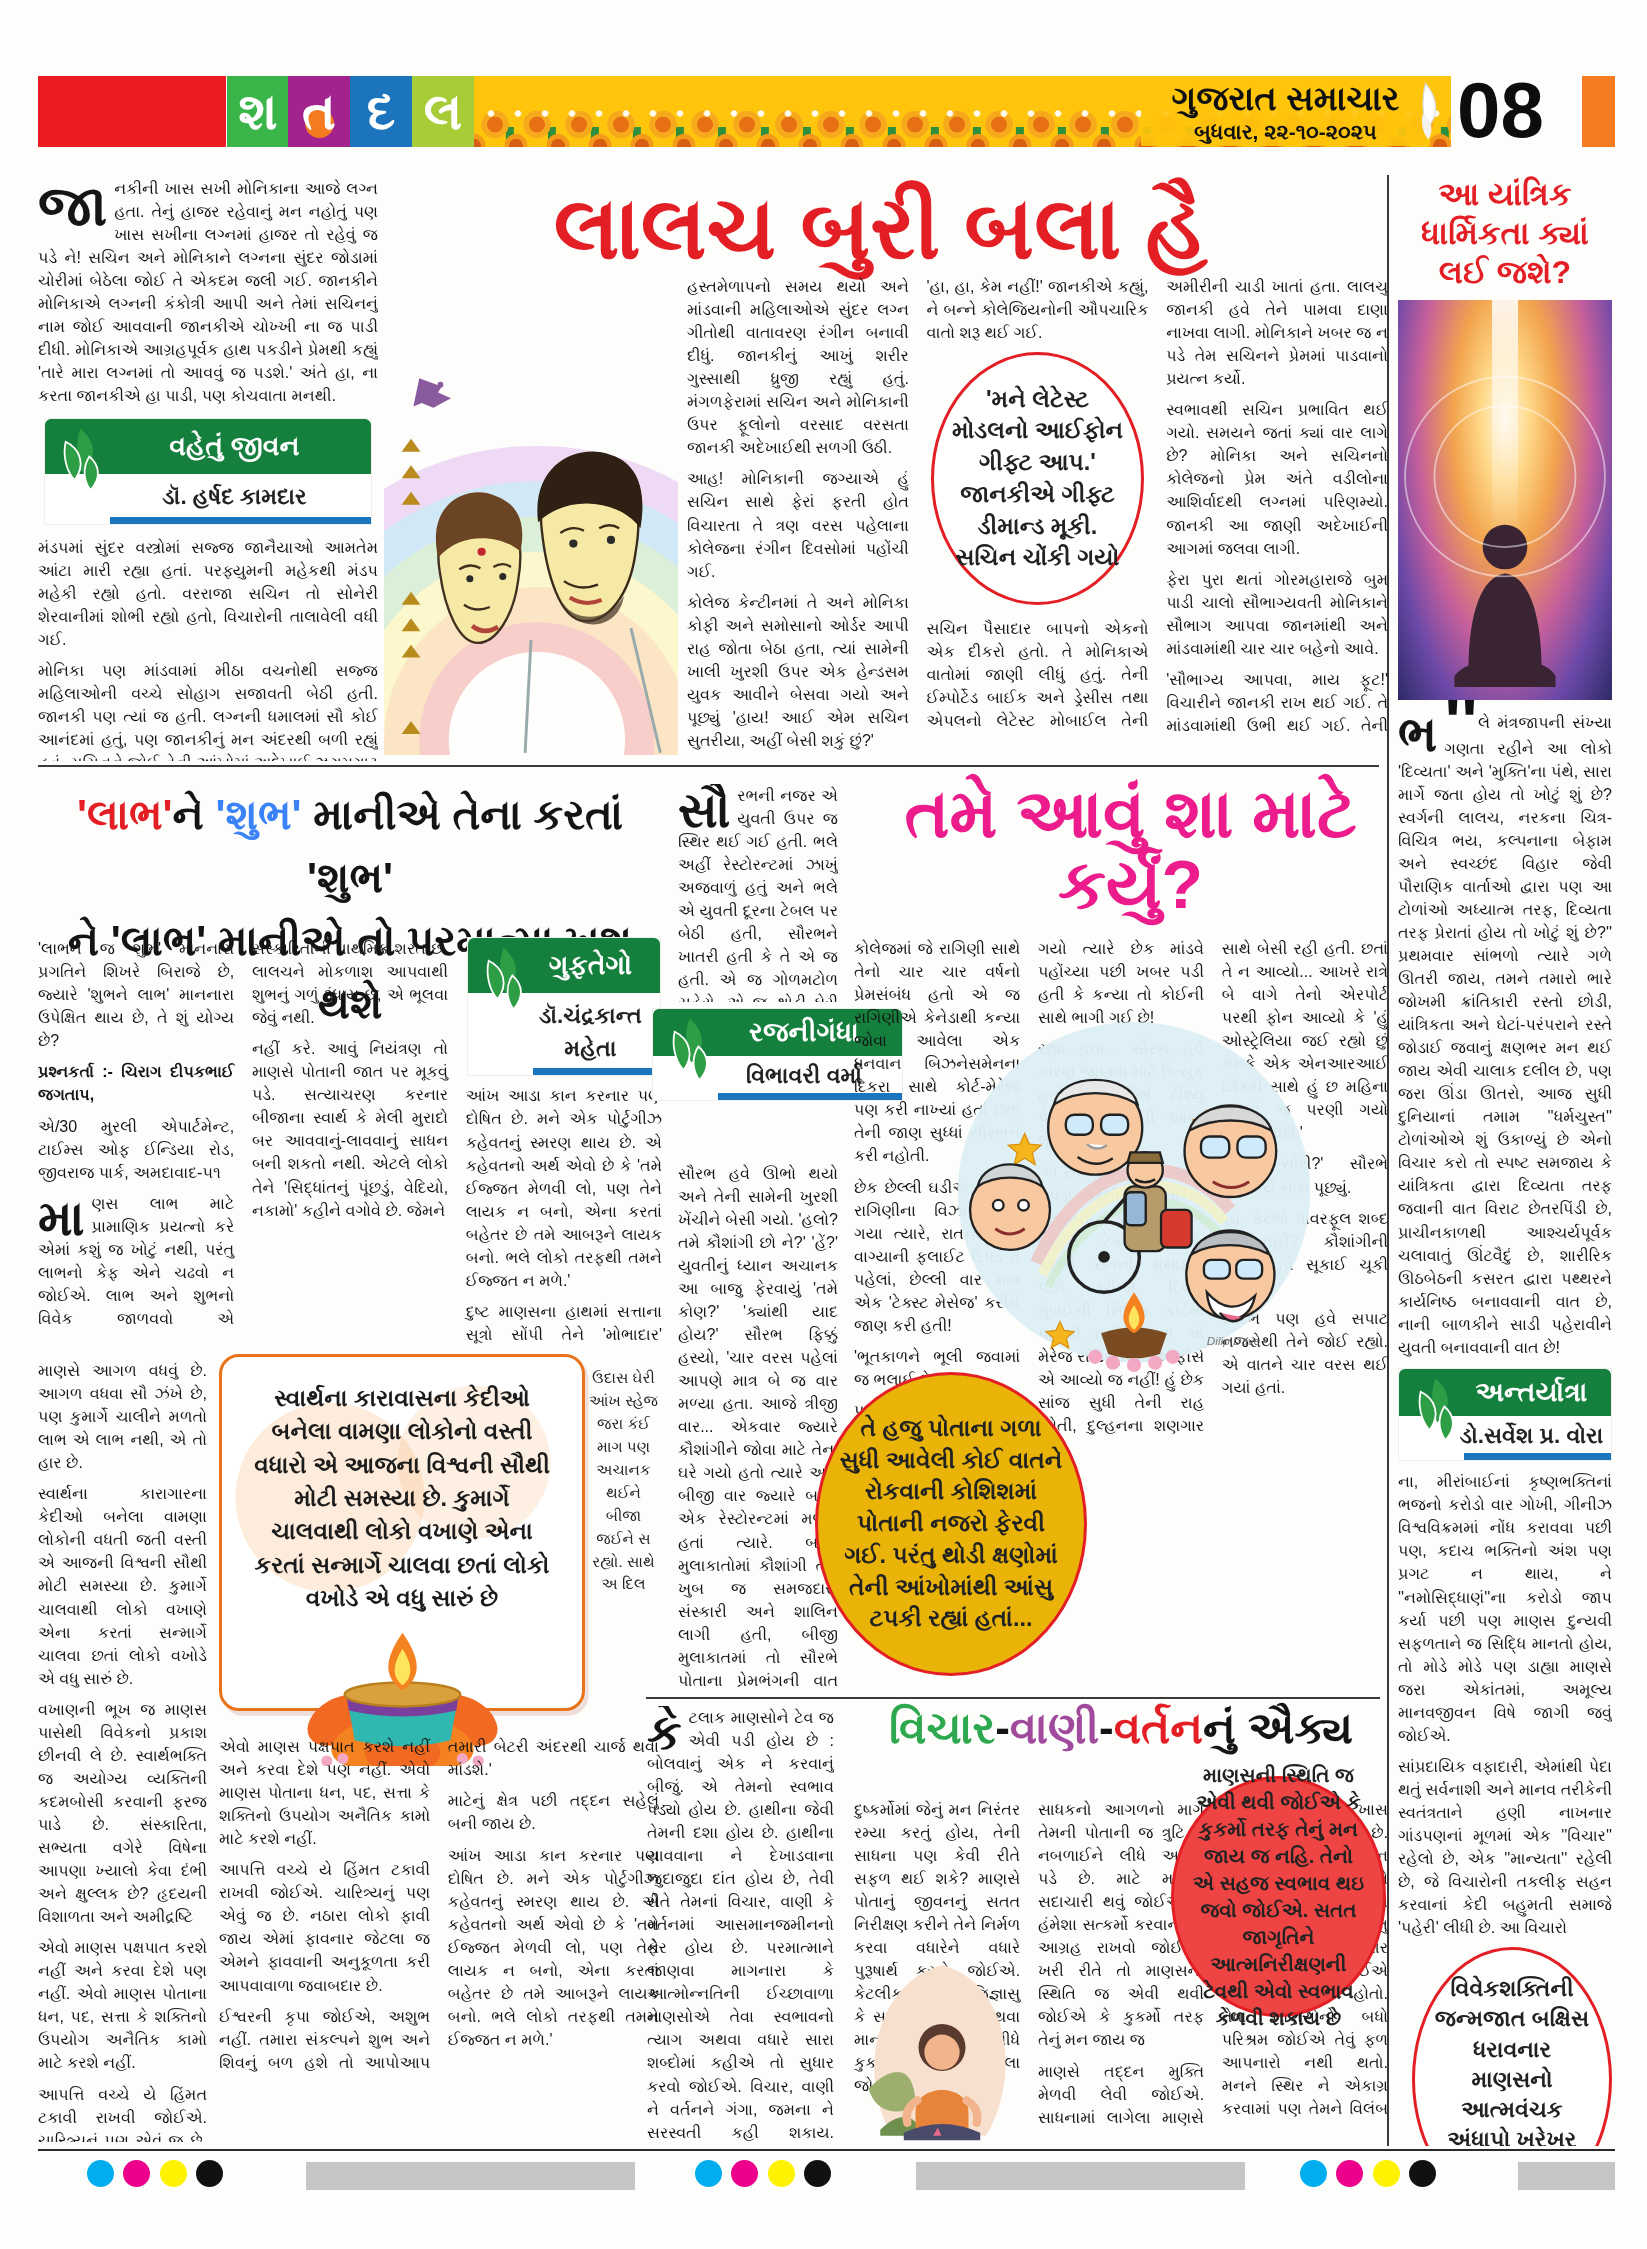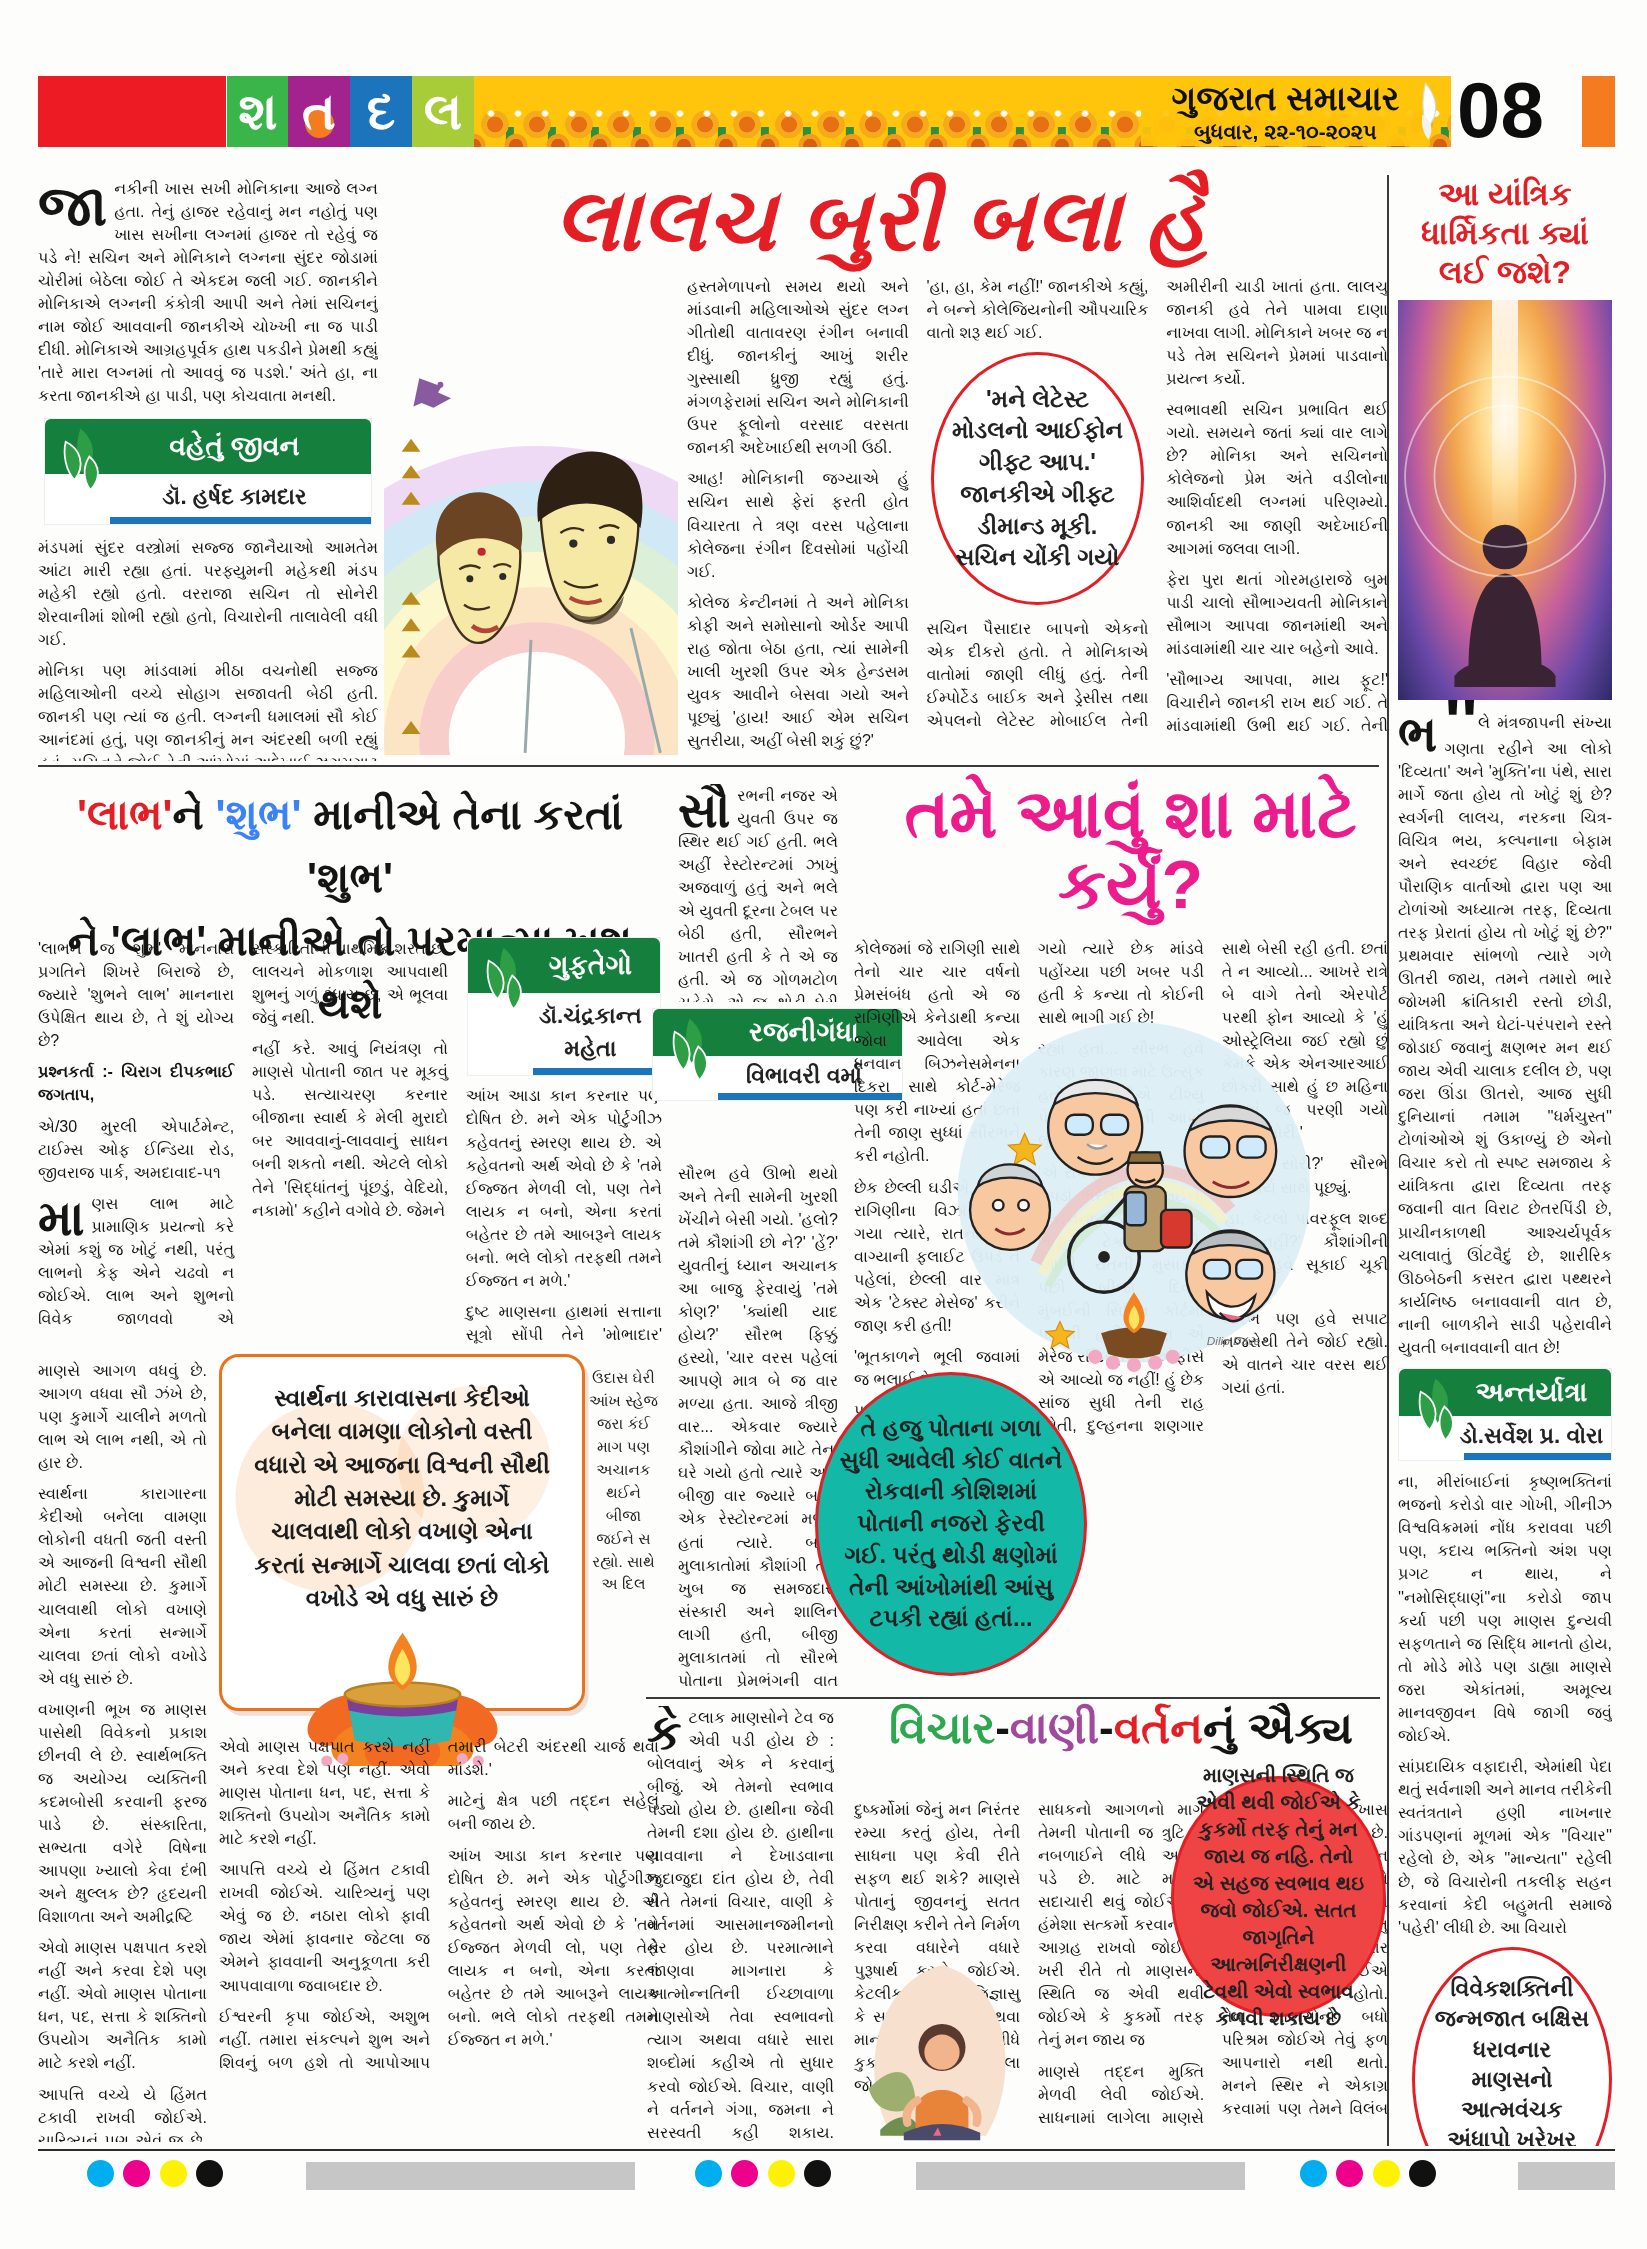--- a/index.html
+++ b/index.html
@@ -104,21 +104,21 @@
         <path d="M70 55 C88 70 90 92 72 112 C60 96 58 74 70 55Z" fill="#2E9E46" stroke="#fff" stroke-width="3"></path>
       </svg>
     <div class="top">વહેતું જીવન</div>
     <div class="author">ડૉ. હર્ષદ કામદાર</div>
     <div class="bluebar"></div>
   </div>
   <p>મંડપમાં સુંદર વસ્ત્રોમાં સજ્જ જાનૈયાઓ આમતેમ આંટા મારી રહ્યા હતાં. પરફ્યુમની મહેકથી મંડપ મહેકી રહ્યો હતો. વરરાજા સચિન તો સોનેરી શેરવાનીમાં શોભી રહ્યો હતો, વિચારોની તાલાવેલી વધી ગઈ.</p>
   <p>મોનિકા પણ માંડવામાં મીઠા વચનોથી સજ્જ મહિલાઓની વચ્ચે સોહાગ સજાવતી બેઠી હતી. જાનકી પણ ત્યાં જ હતી. લગ્નની ધમાલમાં સૌ કોઈ આનંદમાં હતું, પણ જાનકીનું મન અંદરથી બળી રહ્યું હતું. સચિનને જોઈ તેની આંખોમાં અદેખાઈ ઝગમગાટ અદભુત લાગતો હતો.</p>
 </div>
 
-<div class="abs hl-lead" style="left:385px;top:176px;width:991px;font-style:italic;">લાલચ બુરી બલા હૈ</div>
+<div class="abs hl-lead" style="left:385px;top:184px;width:991px;">લાલચ બુરી બલા હૈ</div>
 
 <svg class="abs" style="left:384px;top:275px;" width="294" height="480" viewBox="0 0 500 815">
   <g opacity="0.65">
     <circle cx="260" cy="790" r="500" fill="#E9C8F2"></circle>
       <circle cx="260" cy="790" r="440" fill="#BBDDF5"></circle>
     <circle cx="260" cy="790" r="380" fill="#CBEAC8"></circle>
       <circle cx="260" cy="790" r="320" fill="#FDF4B5"></circle>
     <circle cx="260" cy="790" r="260" fill="#FAD9A8"></circle>
       <circle cx="260" cy="790" r="200" fill="#F6B5B0"></circle>
     <circle cx="260" cy="790" r="150" fill="#ffffff"></circle>
@@ -388,21 +388,21 @@
         <circle cx="240" cy="580" r="12"></circle>
         <circle cx="270" cy="590" r="12"></circle>
         <circle cx="306" cy="594" r="12"></circle>
         <circle cx="342" cy="590" r="12"></circle>
         <circle cx="372" cy="580" r="12"></circle>
       </g>
     </g>
   <text x="430" y="560" font-size="20" fill="#777" font-style="italic">Dilip Dave</text>
 </svg>
 
-<div class="abs equote" style="left:815px;top:1372px;width:266px;height:298px;background:#14b8a6;">
+<div class="abs equote" style="left:815px;top:1372px;width:266px;height:298px;background:#eab308;">
   <div class="inner">તે હજુ પોતાના ગળા સુધી આવેલી કોઈ વાતને રોકવાની કોશિશમાં પોતાની નજરો ફેરવી ગઈ. પરંતુ થોડી ક્ષણોમાં તેની આંખોમાંથી આંસુ ટપકી રહ્યાં હતાં...</div>
 </div>
 
 <div class="abs hsep" style="left:646px;top:1697px;width:734px;"></div>
 <div class="abs bt" style="left:647px;top:1706px;width:187px;height:437px;overflow:hidden;">
   <p><span class="dropcap small">કે</span><span>ટલાક માણસોને ટેવ જ એવી પડી હોય છે : બોલવાનું એક ને કરવાનું બીજું. એ તેમનો સ્વભાવ પડ્યો હોય છે. હાથીના જેવી તેમની દશા હોય છે. હાથીના ચાવવાના ને દેખાડવાના જુદાજુદા દાંત હોય છે, તેવી રીતે તેમનાં વિચાર, વાણી કે વર્તનમાં આસમાનજમીનનો ફેર હોય છે. પરમાત્માને જાણવા માગનારા કે આત્મોન્નતિની ઈચ્છાવાળા માણસોએ તેવા સ્વભાવનો ત્યાગ અથવા વધારે સારા શબ્દોમાં કહીએ તો સુધાર કરવો જોઈએ. વિચાર, વાણી ને વર્તનને ગંગા, જમના ને સરસ્વતી કહી શકાય. માનવજીવનમાં તે ત્રણેનો સમન્વય થાય તો તે ત્રિવેણીસંગમનું રૂપ ધારણ કરી શકે.</span></p>
 </div>
 <div class="abs hl-vichar" style="left:854px;top:1705px;width:534px;">
   <span class="green">વિચાર</span><span>-</span><span class="purple">વાણી</span><span>-</span><span class="red">વર્તન</span><span>નું ઐક્ય</span>
 </div>

